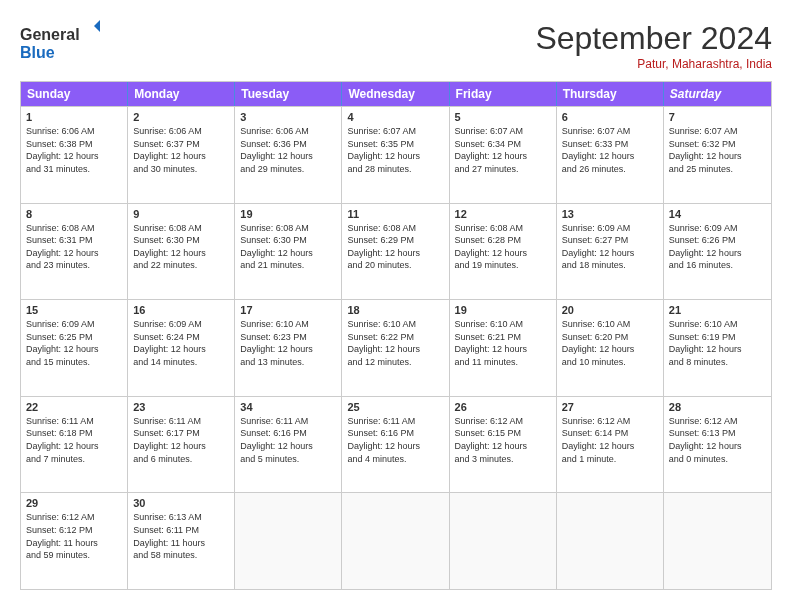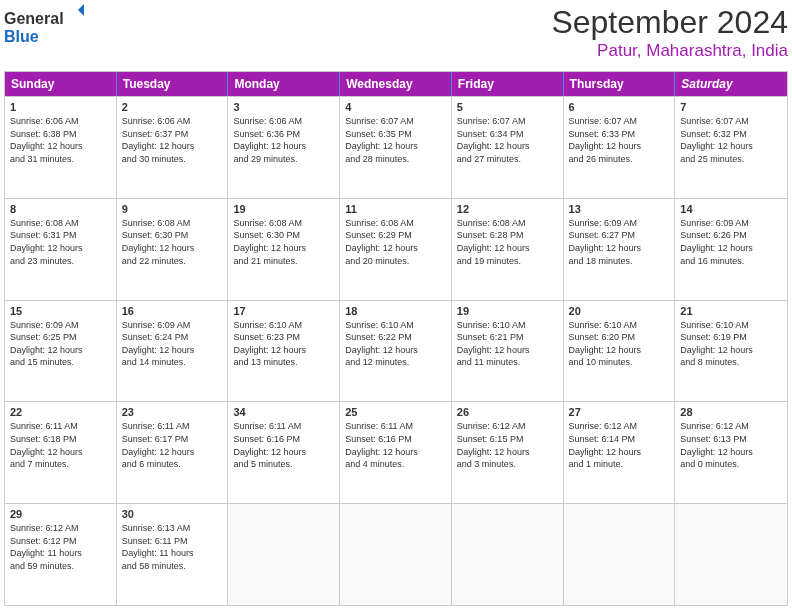--- a/index.html
+++ b/index.html
@@ -6,21 +6,21 @@
     body {
       font-family: Arial, sans-serif;
       background: #fff;
       width: 792px;
       height: 612px;
       overflow: hidden;
     }
     .page {
       width: 792px;
       height: 610px;
-      padding: 4px;
+      padding: 20px;
       display: flex;
       flex-direction: column;
     }
     .header {
       display: flex;
       justify-content: space-between;
       align-items: flex-start;
       margin-bottom: 10px;
     }
     .logo {
@@ -29,33 +29,33 @@
     }
     .title-block {
       text-align: right;
     }
     .month-title {
       font-size: 32px;
       font-weight: normal;
       color: #333;
     }
     .location {
-      font-size: 17px;
-      color: #a21caf;
+      font-size: 12px;
+      color: #b91c1c;
     }
     .calendar {
       flex: 1;
       display: flex;
       flex-direction: column;
       border: 1px solid #ccc;
     }
     .cal-header {
       display: grid;
       grid-template-columns: repeat(7, 1fr);
-      background: #a21caf;
+      background: #8b5cf6;
     }
     .cal-header-cell {
       color: #fff;
       font-size: 12px;
       font-weight: bold;
       padding: 5px 6px;
       border-right: 1px solid #4a8bdf;
     }
     .cal-header-cell:last-child { border-right: none; font-style: italic; }
     .cal-body {
@@ -104,22 +104,22 @@
 </div>
     <div class="title-block">
       <div class="month-title">September 2024</div>
       <div class="location">Patur, Maharashtra, India</div>
     </div>
   </div>
 
   <div class="calendar">
     <div class="cal-header">
       <div class="cal-header-cell">Sunday</div>
+      <div class="cal-header-cell">Monday</div>
       <div class="cal-header-cell">Tuesday</div>
-      <div class="cal-header-cell">Monday</div>
       <div class="cal-header-cell">Wednesday</div>
       <div class="cal-header-cell">Friday</div>
       <div class="cal-header-cell">Thursday</div>
       <div class="cal-header-cell">Saturday</div>
     </div>
     <div class="cal-body" id="cal-body">
     <div class="cal-row">
           <div class="cal-cell">
             <div class="day-num">1</div>
             <div class="day-info">Sunrise: 6:06 AM<br>Sunset: 6:38 PM<br>Daylight: 12 hours<br>and 31 minutes.</div>

